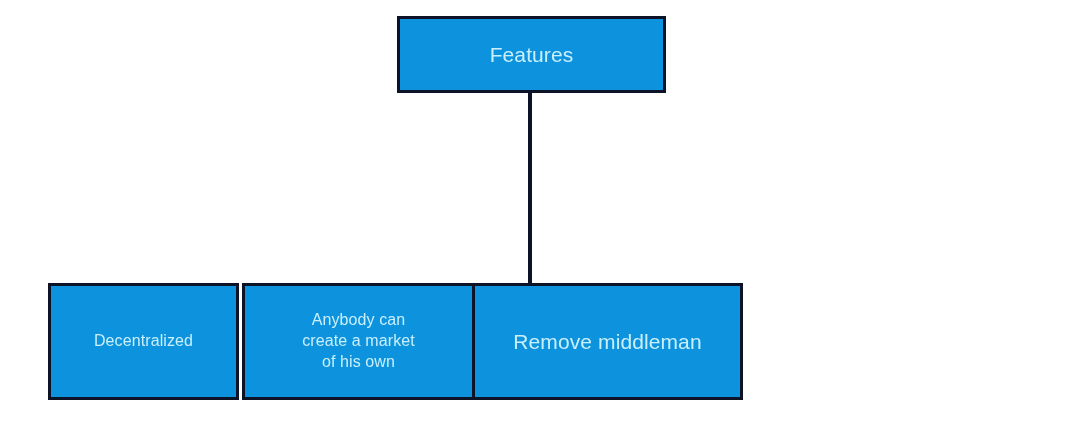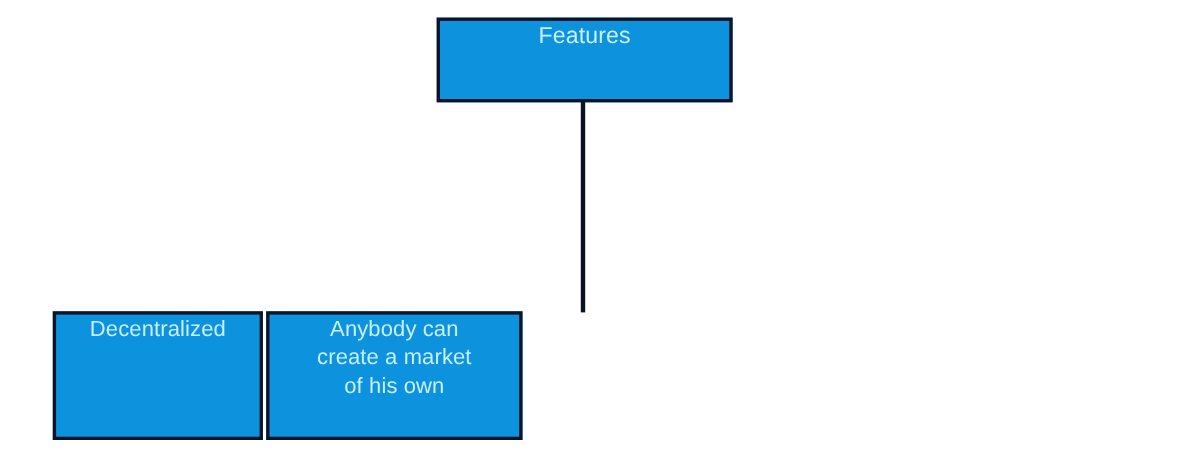--- a/index.html
+++ b/index.html
@@ -22,21 +22,21 @@
     background: #ffffff;
   }
 
   
   .node {
     position: absolute;
     box-sizing: border-box;
     background: #0d93dd;
     border: 3px solid #0d1326;
     display: flex;
-    align-items: flex-start;
+    align-items: center;
     justify-content: center;
     text-align: center;
   }
 
   .node-label {
     color: #c9effc;
     font-family: "Liberation Sans", sans-serif;
     font-size: 21px;
     font-weight: 400;
     line-height: 1.30;
@@ -78,21 +78,21 @@
     top: 0;
     height: 117px;
   }
 
   #child-0 { left: 0px;   width: 191px; }
   #child-1 { left: 194px; width: 233px; }
   #child-2 { left: 424px; width: 271px; }
   #child-3 { left: 692px; width: 306px; }
 
   #child-1 .node-label,
-  #child-0 .node-label { font-size: 20px; }
+  #child-0 .node-label { font-size: 16px; }
 </style>
 </head>
 <body>
 
 <div id="diagram">
 
   <div class="node" id="root-node">
     <span class="node-label">Features</span>
   </div>
 
@@ -103,16 +103,19 @@
     <div class="node child-node" id="child-0">
       <span class="node-label">Decentralized</span>
     </div>
 
     <div class="node child-node" id="child-1">
       <span class="node-label">Anybody can
 create a market
 of his own</span>
     </div>
 
+    <div class="node child-node" id="child-2">
+      <span class="node-label">Remove middleman</span>
+    </div>
 
 
   </div>
 </div>
 
 </body></html>

